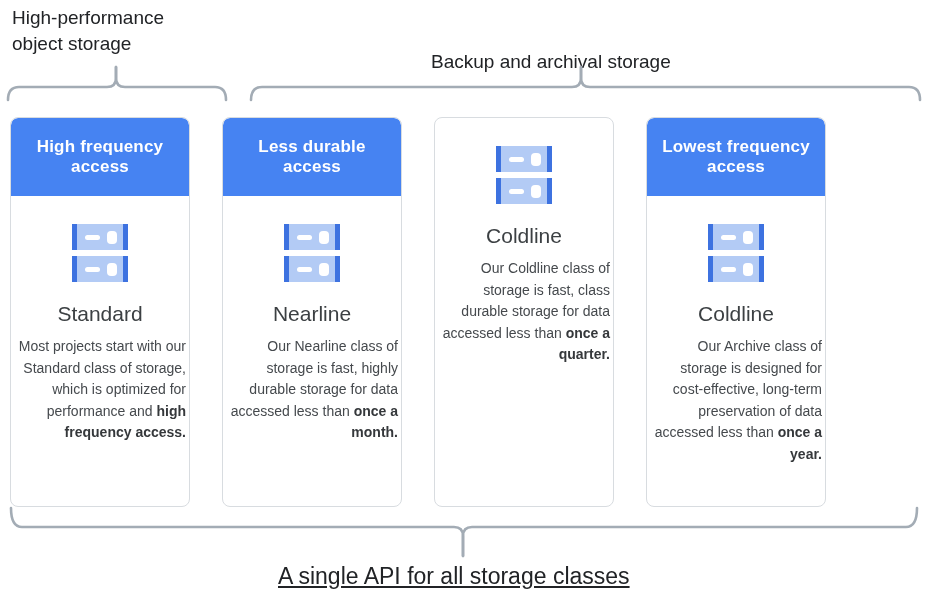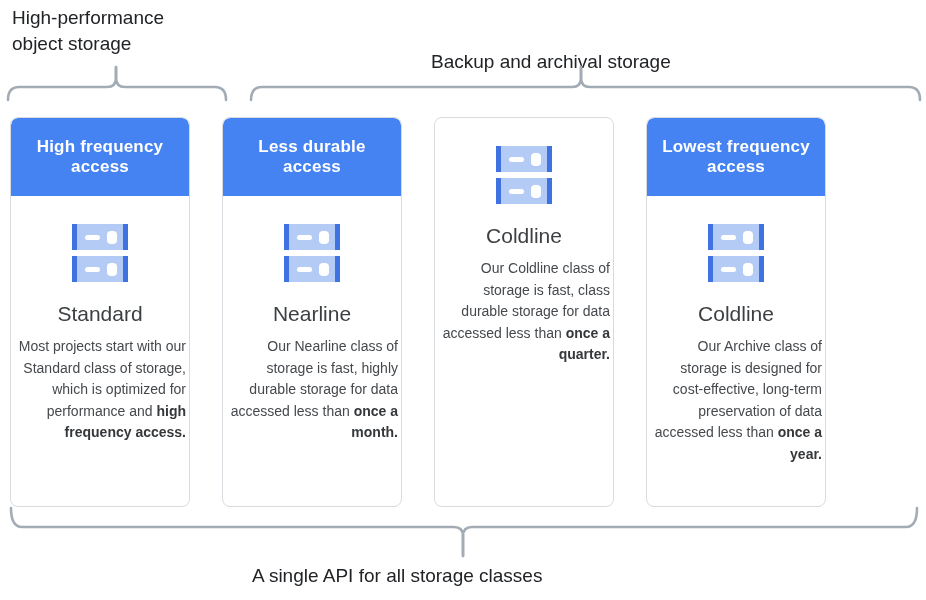--- a/index.html
+++ b/index.html
@@ -18,21 +18,21 @@
   .stage{
     position:relative;width:926px;height:600px;background:#fff;
     font-family:"Liberation Sans", sans-serif;overflow:hidden;
   }
   .group-label{
     position:absolute;color:var(--text_dark);
     font-size:19px;line-height:26px;font-weight:500;
   }
   .label-left{left:12px;top:5px;width:208px;}
   .label-right{left:431px;top:49px;width:300px;}
-  .label-bottom{left:252px;top:563px;width:400px;font-weight:400;font-size:19px;}
+  .label-bottom{left:278px;top:563px;width:400px;font-weight:400;font-size:23px;text-decoration:underline;}
   .brace{position:absolute;}
   .brace path{stroke:var(--brace);stroke-width:2.6;fill:none;stroke-linecap:round;}
   .cards{
     position:absolute;left:10px;top:117px;width:816px;height:390px;
     display:flex;gap:32px;
   }
   .card{
     flex:1;background:#fff;border:1px solid var(--card_border);
     border-radius:8px;display:flex;flex-direction:column;align-items:center;
     overflow:hidden;

